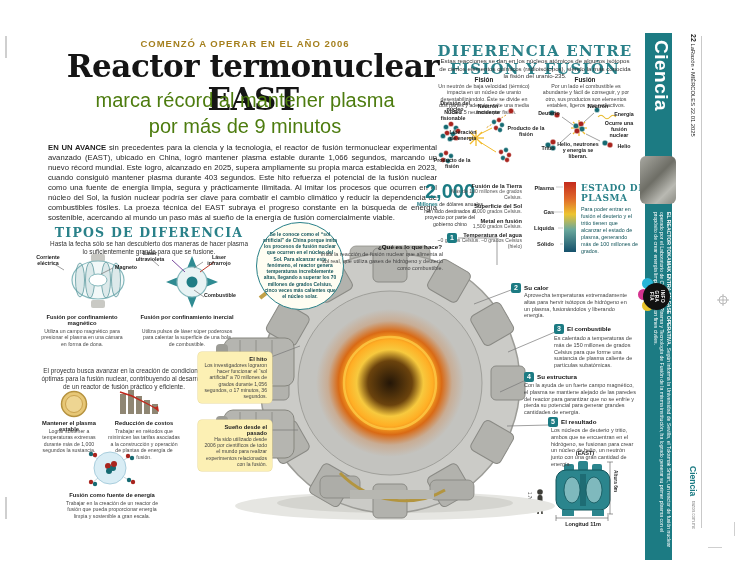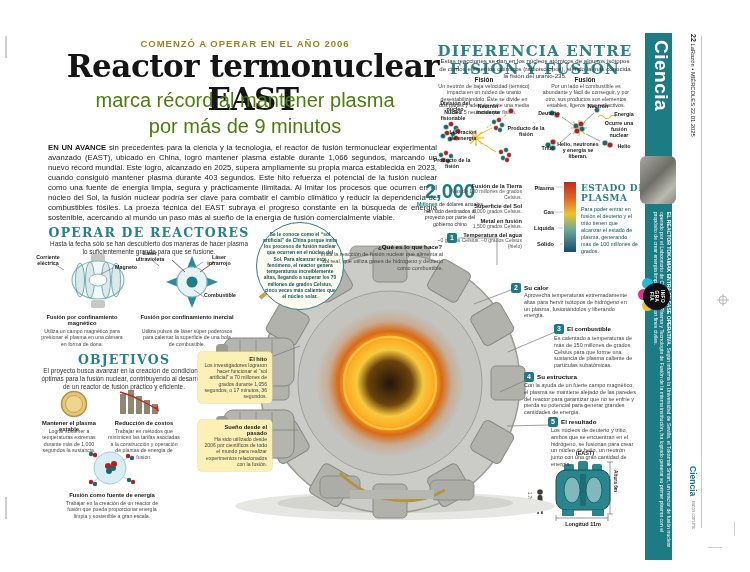--- a/index.html
+++ b/index.html
@@ -77,21 +77,21 @@
   </svg>
 
   <div class="abs kicker c" style="left:50px;top:38px;width:390px;">COMENZÓ A OPERAR EN EL AÑO 2006</div>
   <div class="abs headline c" style="left:48px;top:50px;width:410px;">Reactor termonuclear EAST</div>
   <div class="abs subhead c" style="left:40px;top:90px;width:410px;">marca récord al mantener plasma</div>
   <div class="abs subhead c" style="left:40px;top:116px;width:410px;">por más de 9 minutos</div>
   <div class="abs body-txt j" style="left:48px;top:143px;width:389px;">
     <span class="lead">EN UN AVANCE</span><span> sin precedentes para la ciencia y la tecnología, el reactor de fusión termonuclear experimental avanzado (EAST), ubicado en China, logró mantener plasma estable durante 1,066 segundos, marcando un nuevo récord mundial. Este logro, alcanzado en 2025, supera ampliamente su propia marca establecida en 2023, cuando consiguió mantener plasma durante 403 segundos. Este hito refuerza el potencial de la fusión nuclear como una fuente de energía limpia, segura y prácticamente ilimitada. Al imitar los procesos que ocurren en el núcleo del Sol, la fusión nuclear podría ser clave para combatir el cambio climático y reducir la dependencia de combustibles fósiles. La proeza técnica del EAST subraya el progreso constante en la búsqueda de energía sostenible, acercando al mundo un paso más al sueño de la energía de fusión comercialmente viable.</span>
   </div>
 
-  <div class="abs sec" style="left:35px;top:225px;width:228px;font-size:12.5px;">OPERAR DE REACTORES</div>
+  <div class="abs sec" style="left:35px;top:225px;width:228px;font-size:12.5px;">TIPOS DE DIFERENCIA</div>
   <div class="abs sub6 c" style="left:48px;top:240px;width:202px;">Hasta la fecha sólo se han descubierto dos maneras de hacer plasma lo suficientemente grande para que se fusione.</div>
 
   <svg style="left:58px;top:252px;" width="80" height="58" viewBox="0 0 80 58">
     <rect x="33" y="2" width="14" height="8" rx="2" fill="#c9c9c4"></rect>
     <rect x="33" y="48" width="14" height="8" rx="2" fill="#c9c9c4"></rect>
     <ellipse cx="40" cy="28" rx="26" ry="19" fill="#f2f8f8" stroke="#85b8bc" stroke-width="1.2"></ellipse>
     <ellipse cx="22" cy="28" rx="4.5" ry="17" fill="rgba(140,180,185,.22)" stroke="#5e9ba0" stroke-width="0.8"></ellipse>
     <ellipse cx="32" cy="28" rx="4.5" ry="18" fill="rgba(140,180,185,.22)" stroke="#5e9ba0" stroke-width="0.8"></ellipse>
     <ellipse cx="48" cy="28" rx="4.5" ry="18" fill="rgba(140,180,185,.22)" stroke="#5e9ba0" stroke-width="0.8"></ellipse>
     <ellipse cx="58" cy="28" rx="4.5" ry="17" fill="rgba(140,180,185,.22)" stroke="#5e9ba0" stroke-width="0.8"></ellipse>
@@ -112,21 +112,20 @@
   <div class="lbl" style="left:110px;top:265px;width:32px;">Magneto</div>
   <div class="lbl" style="left:132px;top:251px;width:36px;">Láser ultravioleta</div>
   <div class="lbl" style="left:202px;top:255px;width:34px;">Láser infrarrojo</div>
   <div class="lbl" style="left:202px;top:293px;width:36px;">Combustible</div>
 
   <div class="abs cap-t c" style="left:36px;top:314px;width:92px;">Fusión por confinamiento magnético</div>
   <div class="abs cap-x c" style="left:38px;top:328px;width:88px;">Utiliza un campo magnético para presionar el plasma en una cámara en forma de dona.</div>
   <div class="abs cap-t c" style="left:138px;top:314px;width:98px;">Fusión por confinamiento inercial</div>
   <div class="abs cap-x c" style="left:140px;top:328px;width:94px;">Utiliza pulsos de láser súper poderosos para calentar la superficie de una bola de combustible.</div>
 
-  <div class="abs sec" style="left:35px;top:352px;width:178px;font-size:12.5px;">OBJETIVOS</div>
   <div class="abs sub6 c" style="left:38px;top:367px;width:172px;">El proyecto busca avanzar en la creación de condiciones óptimas para la fusión nuclear, contribuyendo al desarrollo de un reactor de fusión práctico y eficiente.</div>
 
   <svg style="left:56px;top:390px;" width="36" height="28" viewBox="0 0 36 28">
     <circle cx="18" cy="14" r="12.5" fill="#e7c776" stroke="#b5923f" stroke-width="1.5"></circle>
     <circle cx="18" cy="14" r="8.5" fill="#eed592" stroke="#caa24f" stroke-width="1"></circle>
   </svg>
   <svg style="left:118px;top:386px;" width="44" height="30" viewBox="0 0 44 30">
     <rect x="2" y="8" width="6" height="20" fill="#8f8673"></rect>
     <rect x="10" y="4" width="6" height="24" fill="#8f8673"></rect>
     <rect x="18" y="10" width="6" height="18" fill="#8f8673"></rect>

